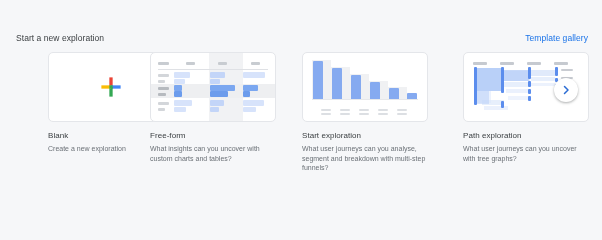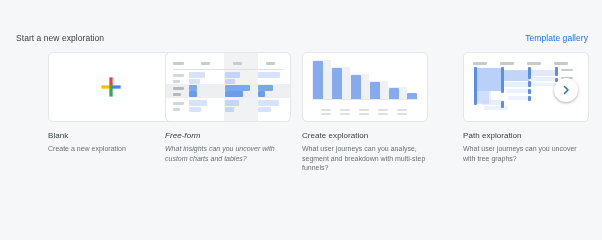--- a/index.html
+++ b/index.html
@@ -65,21 +65,21 @@
     top: 52px;
     right: 0;
     height: 124px;
   }
   .card {
     position: absolute;
     top: 0;
     width: 126px;
   }
   .card-0 { left: 0px; margin-left: 32px; }
-  .card-1 { left: 149px; font-style: italic; }
+  .card-1 { left: 134px; }
   .card-2 { left: 286px; }
   .card-3 { left: 447px; }
 
   .thumb {
     width: 126px;
     height: 70px;
     background: #ffffff;
     border: 1px solid #e4e6ea;
     border-radius: 5px;
     box-sizing: border-box;
@@ -337,21 +337,21 @@
           <div class="fn-tick" style="left:37px;top:56px;"></div>
           <div class="fn-tick" style="left:37px;top:60px;"></div>
           <div class="fn-tick" style="left:56px;top:56px;"></div>
           <div class="fn-tick" style="left:56px;top:60px;"></div>
           <div class="fn-tick" style="left:75px;top:56px;"></div>
           <div class="fn-tick" style="left:75px;top:60px;"></div>
           <div class="fn-tick" style="left:94px;top:56px;"></div>
           <div class="fn-tick" style="left:94px;top:60px;"></div>
         </div>
       </div>
-      <div class="card-title">Create exploration</div>
+      <div class="card-title">Start exploration</div>
       <div class="card-desc">What user journeys can you analyse, segment and breakdown with multi-step funnels?</div>
     </div>
 
     <div class="card card-3">
       <div class="thumb">
         <div class="pt">
 
           <div class="pt-cap" style="left:9px;top:9px;width:14px;"></div>
           <div class="pt-cap" style="left:36px;top:9px;width:14px;"></div>
           <div class="pt-cap" style="left:63px;top:9px;width:14px;"></div>

